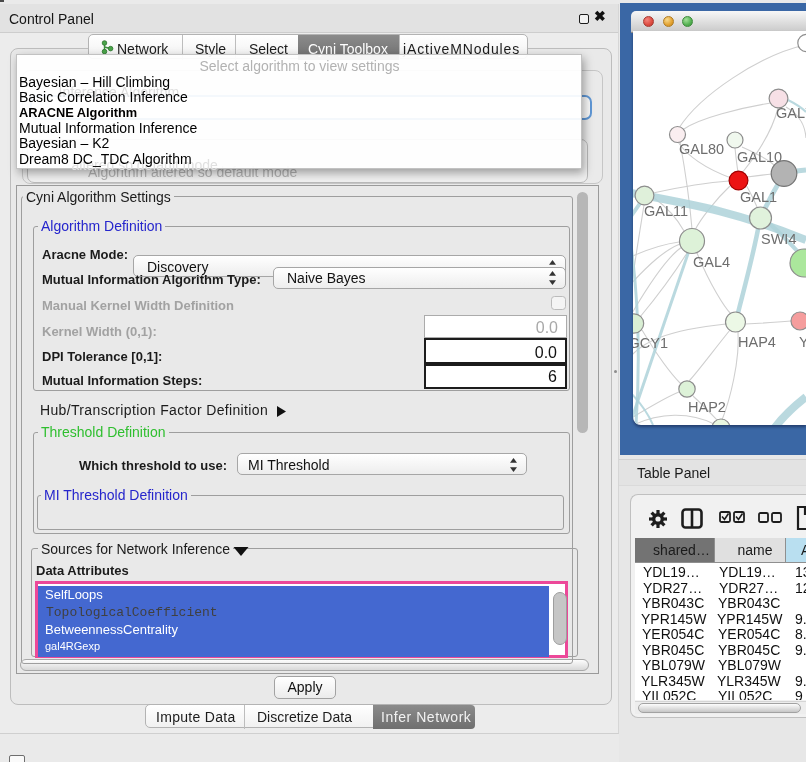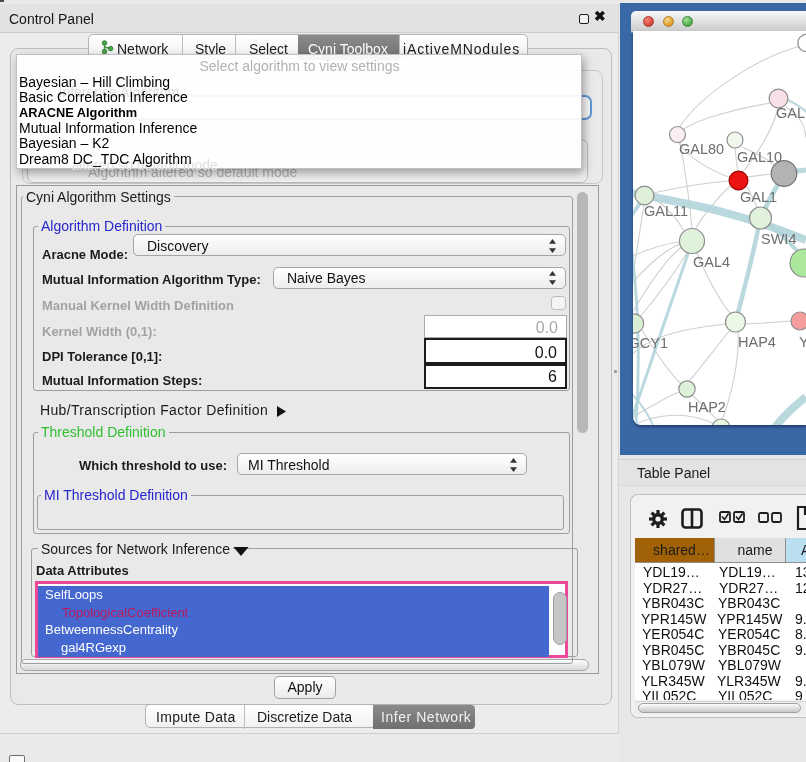--- a/index.html
+++ b/index.html
@@ -67,21 +67,21 @@
 
     <div class="abs" style="left:20px;top:655px;width:569px;height:12px;border:1px solid #a8a8a8;border-radius:6px;background:linear-gradient(#fdfdfd,#d8d8d8);box-sizing:border-box;"></div>
 
     <div class="grpline" style="left:21px;top:192px;width:552px;height:468px;"></div>
     <div class="gtitle" style="left:23px;top:185px;color:#1b1b1b;">Cyni Algorithm Settings</div>
 
     <div class="grpline" style="left:33px;top:222px;width:537px;height:165px;"></div>
     <div class="gtitle" style="left:38px;top:214px;color:#2525cc;">Algorithm Definition</div>
 
     <div class="abs lab" style="left:42px;top:243px;">Aracne Mode:</div>
-    <div class="combo" style="left:133px;top:230px;width:433px;height:22px;padding-left:16px;">
+    <div class="combo" style="left:133px;top:251px;width:433px;height:22px;padding-left:16px;">
       <div class="ct">Discovery</div>
       <svg class="steppers" width="9" height="14" viewBox="0 0 9 14">
         <path d="M4.5 0 L8 4.7 L1 4.7 Z" fill="#333"></path>
           <path d="M4.5 14 L8 9.3 L1 9.3 Z" fill="#333"></path>
       </svg>
     </div>
 
     <div class="abs lab" style="left:42px;top:268px;">Mutual Information Algorithm Type:</div>
     <div class="combo" style="left:273px;top:262.5px;width:293px;height:22px;">
       <div class="ct">Naive Bayes</div>
@@ -128,23 +128,23 @@
     <div class="gtitle" style="left:38px;top:537px;color:#1b1b1b;">Sources for Network Inference</div>
     <svg class="abs" style="left:233px;top:542px;" width="16" height="11" viewBox="0 0 16 11">
         <path d="M0.5 1 L15.5 1 L8 10 Z" fill="#111"></path>
       </svg>
 
     <div class="abs lab" style="left:36px;top:559px;">Data Attributes</div>
 
     <div class="abs" style="left:35px;top:577px;width:533px;height:77px;background:#fff;border:3px solid #ec4899;box-sizing:border-box;">
       <div class="abs" style="left:0;top:2px;width:511px;height:71px;background:#4468d0;"></div>
       <div class="abs" style="left:7px;top:3px;font-size:13px;color:#fff;">SelfLoops</div>
-      <div class="abs" style="left:24px;top:20.6px;font-size:13px;color:#be185d;">TopologicalCoefficient</div>
+      <div class="abs" style="left:8px;top:20.6px;font-size:13px;color:#404040;font-family:Liberation Mono, monospace;">TopologicalCoefficient</div>
       <div class="abs" style="left:7px;top:38.2px;font-size:13px;color:#fff;">BetweennessCentrality</div>
-      <div class="abs" style="left:7px;top:55.8px;font-size:13px;color:#fff;margin-left:16px;">gal4RGexp</div>
+      <div class="abs" style="left:7px;top:55.8px;font-size:11px;color:#fff;">gal4RGexp</div>
       <div class="abs" style="left:515px;top:8px;width:14px;height:53px;background:#c6c6c6;border:1px solid #9e9e9e;border-radius:7px;box-sizing:border-box;"></div>
     </div>
 
     <div class="abs" style="left:274px;top:672px;width:62px;height:23px;border:1px solid #a2a2a2;border-radius:5px;background:linear-gradient(#ffffff,#ebebeb);box-sizing:border-box;text-align:center;line-height:21px;font-size:14px;color:#111;">Apply</div>
 
     <div class="abs" style="left:145px;top:700px;width:329px;height:24px;background:linear-gradient(#ffffff,#f1f1f1);border:1px solid #b3b3b3;border-radius:5px;box-sizing:border-box;">
       <div class="abs" style="left:98px;top:0;width:1px;height:24px;background:#bdbdbd;"></div>
       <div class="abs" style="left:227px;top:0;width:102px;height:24px;background:linear-gradient(#8b8b8b,#6f6f6f);border-radius:0 4px 4px 0;"></div>
       <div class="abs" style="left:10px;top:4px;font-size:14px;color:#1c1c1c;letter-spacing:0.3px;">Impute Data</div>
       <div class="abs" style="left:111px;top:4px;font-size:14px;color:#1c1c1c;">Discretize Data</div>
@@ -289,21 +289,21 @@
         <rect x="1" y="1" width="9" height="9" rx="1.5" fill="none" stroke="#1d1d1d" stroke-width="1.8"></rect>
         <rect x="14" y="1" width="9" height="9" rx="1.5" fill="none" stroke="#1d1d1d" stroke-width="1.8"></rect>
       </svg>
       <svg class="abs" style="left:165px;top:10px;" width="13" height="26" viewBox="0 0 13 26">
         <path d="M2 2 L14 2 L14 24 L2 24 Z M9 2 L9 9 L14 9" fill="none" stroke="#1d1d1d" stroke-width="2.2"></path>
       </svg>
 
       <div class="abs" style="left:4px;top:43px;width:172px;height:162px;background:#fff;overflow:hidden;">
 
         <div class="abs" style="left:0;top:0;width:172px;height:24px;border-bottom:1px solid #8f8f8f;background:#b9dff0;">
-          <div class="abs" style="left:0;top:0;width:79px;height:24px;background:#a16207;border-right:1px solid #8f8f8f;text-align:center;line-height:24px;font-size:14px;color:#1b1b1b;text-indent:14px;">shared…</div>
+          <div class="abs" style="left:0;top:0;width:79px;height:24px;background:#737373;border-right:1px solid #8f8f8f;text-align:center;line-height:24px;font-size:14px;color:#1b1b1b;text-indent:14px;">shared…</div>
           <div class="abs" style="left:80px;top:0;width:70px;height:24px;background:#e0e0e0;border-right:1px solid #8f8f8f;text-align:center;line-height:24px;font-size:14px;color:#1b1b1b;text-indent:10px;">name</div>
           <div class="abs" style="left:151px;top:0;width:21px;height:24px;background:#b9dff0;line-height:24px;font-size:14px;color:#1b1b1b;padding-left:15px;">A</div>
         </div>
 
         <div class="abs" style="left:0;top:26px;width:191px;font-size:14px;color:#101010;">
           <div style="height:15.5px;position:relative;">
               <span class="abs" style="left:8px;">YDL19…</span>
               <span class="abs" style="left:84px;">YDL19…</span>
               <span class="abs" style="left:160px;">13</span>
             </div>

